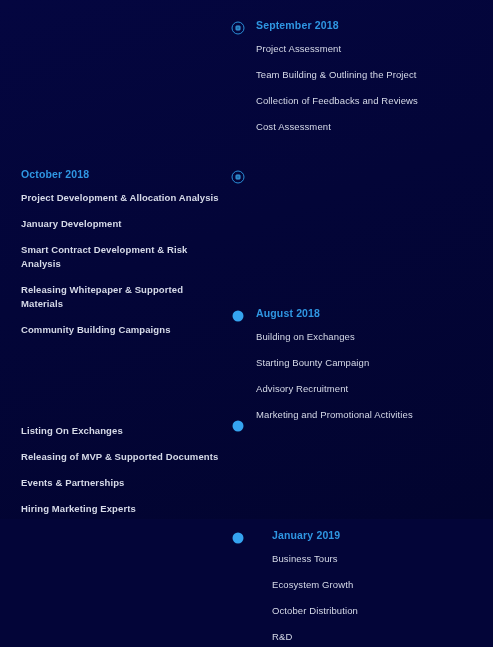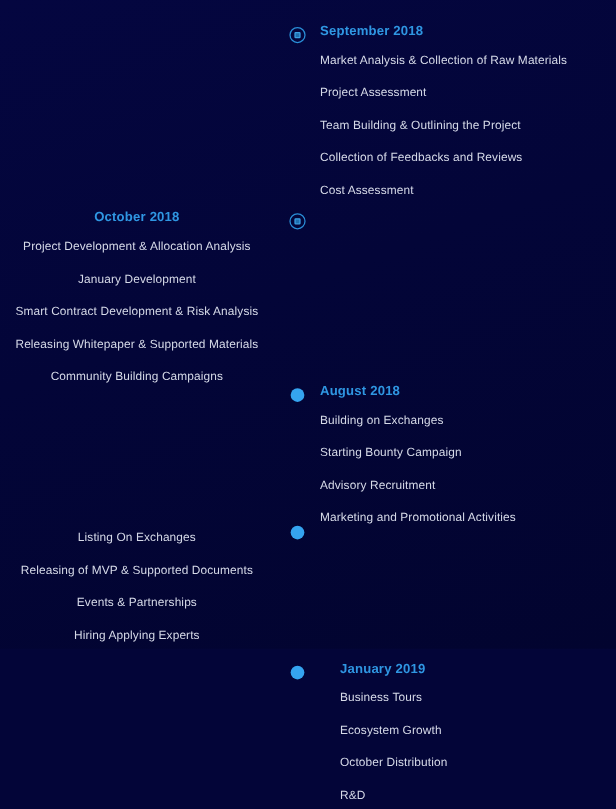--- a/index.html
+++ b/index.html
@@ -36,21 +36,22 @@
     left: 228px;
     flex-direction: row;
     text-align: left;
   }
 
   
   .period.side-left {
     left: 0px;
     width: 247px;
     flex-direction: row-reverse;
-    text-align: center;
+    text-align: left;
+    padding-left: 21px;
   }
 
   .period-body {
     flex: 1 1 auto;
   }
 
   .period.side-right .period-body { padding-left: 9px; }
   .period.side-left  .period-body { padding-right: 9px; }
 
   
@@ -114,21 +115,21 @@
 
   .items li {
     color: #d6dae8;
     font-size: 9.5px;
     line-height: 14px;
     letter-spacing: 0.1px;
     margin-bottom: 12px;
     max-width: 250px;
   }
 
-  .period.side-left .items li { margin-left: auto; }
+  .period.side-left .items li { margin-left: auto; font-weight: bold; }
 
   .items li:last-child { margin-bottom: 0; }
 
   
   #p-sep { top: 17px;  }
   #p-oct { top: 166px; }
   #p-nov { top: 305px; }
   #p-dec { top: 415px; }
   #p-jan { top: 527px; gap: 16px; }
 </style>
@@ -137,21 +138,20 @@
 
 <div id="timeline">
     <div id="p-sep" class="period side-right">
       <div class="marker ring">
         <span class="dot"></span>
         <span class="core"></span>
       </div>
       <div class="period-body">
         <div class="period-title">September 2018</div>
         <ul class="items">
-          <li>Market Analysis &amp; Collection of Raw Materials</li>
           <li>Project Assessment</li>
           <li>Team Building &amp; Outlining the Project</li>
           <li>Collection of Feedbacks and Reviews</li>
           <li>Cost Assessment</li>
         </ul>
       </div>
     </div>
     <div id="p-oct" class="period side-left">
       <div class="marker ring">
         <span class="dot"></span>
@@ -184,21 +184,21 @@
     </div>
     <div id="p-dec" class="period side-left">
       <div class="marker solid">
         <span class="dot"></span>
       </div>
       <div class="period-body">
         <ul class="items">
           <li>Listing On Exchanges</li>
           <li>Releasing of MVP &amp; Supported Documents</li>
           <li>Events &amp; Partnerships</li>
-          <li>Hiring Applying Experts</li>
+          <li>Hiring Marketing Experts</li>
         </ul>
       </div>
     </div>
     <div id="p-jan" class="period side-right">
       <div class="marker solid">
         <span class="dot"></span>
       </div>
       <div class="period-body">
         <div class="period-title">January 2019</div>
         <ul class="items">

